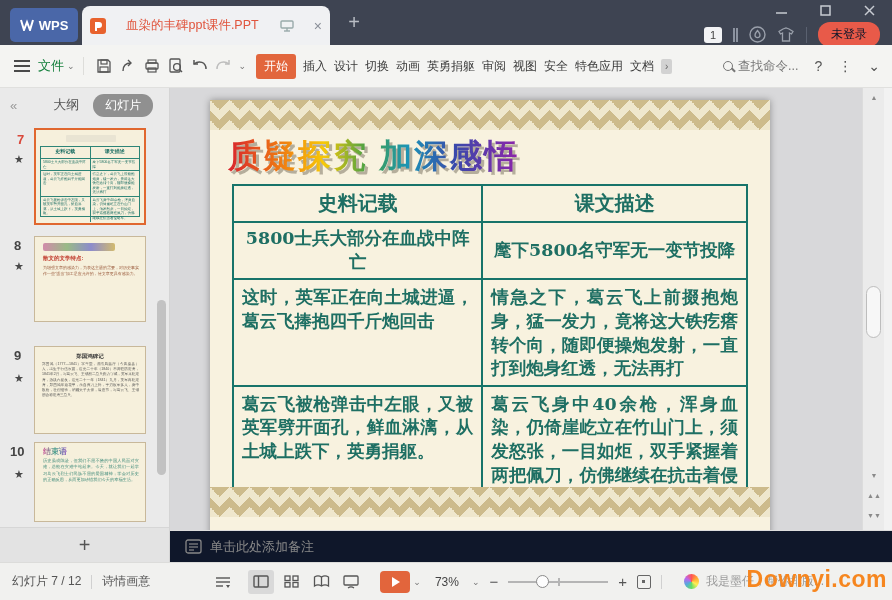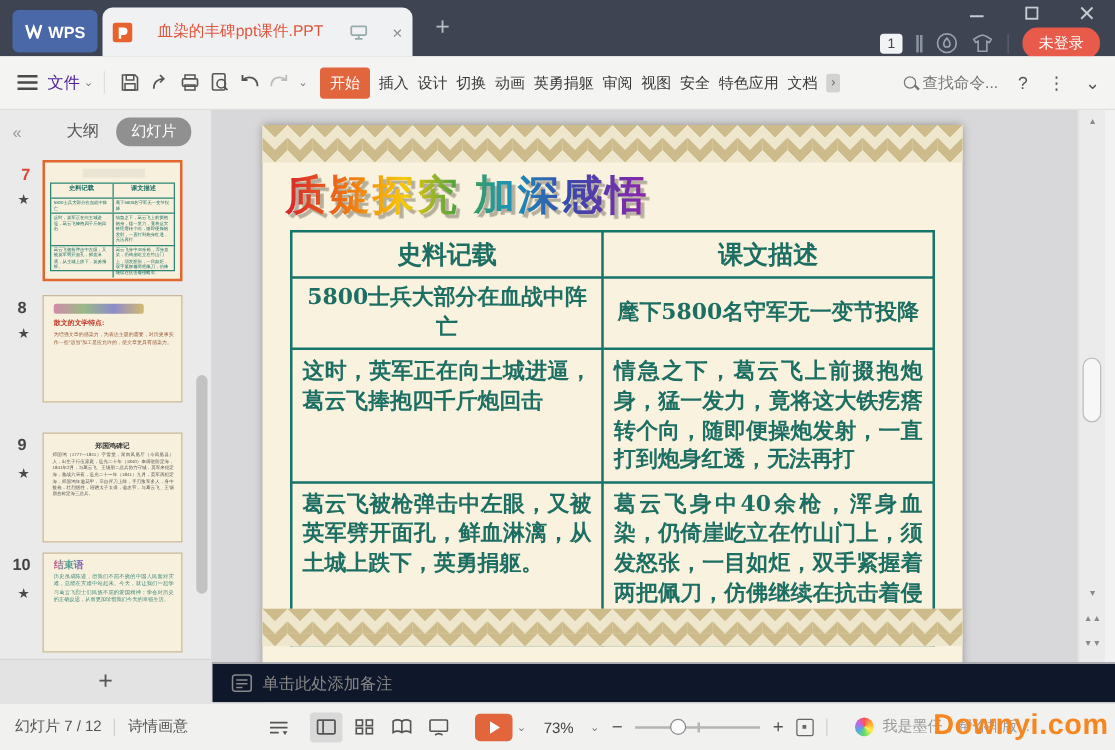--- a/index.html
+++ b/index.html
@@ -17,29 +17,29 @@
   .doc-tab .label { color:#e0543c; font-size:12.5px; flex:1; white-space:nowrap; overflow:hidden; }
   .newtab { position:absolute; left:342px; top:10px; color:#b9bdc4; font-size:20px;
     width:24px; height:24px; text-align:center; line-height:24px; }
   .winctrl { position:absolute; top:0; right:8px; display:flex; gap:14px; }
   .winctrl .btn { width:30px; height:20px; display:flex; align-items:center; justify-content:center; }
   .acct-row { position:absolute; top:22px; right:12px; display:flex; align-items:center; gap:11px; }
   .badge1 { background:#f2f3f5; color:#444; font-size:11px; border-radius:3px;
     width:18px; height:16px; text-align:center; line-height:16px; }
   .badge-bars { width:5px; height:14px; border-left:2px solid #8c93a0; border-right:2px solid #8c93a0; }
   .vdiv { width:1px; height:16px; background:#5a6170; }
-  .login-pill { background:#e85a49; color:#ffffff; font-size:12px; border-radius:12px;
+  .login-pill { background:#e85a49; color:#0f172a; font-size:12px; border-radius:12px;
     padding:4px 13px; white-space:nowrap; }
 
   
   #ribbon { position:absolute; left:0; top:45px; width:892px; height:43px;
     background:#f4f4f2; border-bottom:1px solid #e0e0de; display:flex; align-items:center; }
   .hamburger { width:16px; margin-left:14px; }
   .hamburger i { display:block; height:2px; background:#4a4a4a; margin:3px 0; }
-  .filelbl { font-size:13px; color:#4c1d95; margin-left:8px; }
+  .filelbl { font-size:13px; color:#15803d; margin-left:8px; }
   .smallcaret { font-size:9px; color:#777; margin-left:3px; }
   .rdiv { width:1px; height:18px; background:#ddddda; margin:0 8px; }
   .icon-btn { width:24px; height:24px; display:flex; align-items:center; justify-content:center; }
   .tabs { display:flex; align-items:center; gap:7px; margin-left:10px; font-size:12px; color:#3a3a3a; white-space:nowrap; }
   .tab-pill { background:#e2663d; color:#fff; padding:4px 8px; border-radius:3px; font-size:12px; }
   .overflow-box { background:#d2d2d2; color:#666; font-size:10px; padding:2px 4px; border-radius:2px; }
   .ribbon-right { margin-left:auto; display:flex; align-items:center; gap:16px; padding-right:12px; }
   .searchbox { display:flex; align-items:center; gap:5px; color:#777; font-size:12.5px; }
   .mag { width:10px; height:10px; border:1.6px solid #777; border-radius:50%; position:relative; }
   .mag::after { content:""; position:absolute; width:5px; height:1.6px; background:#777;

